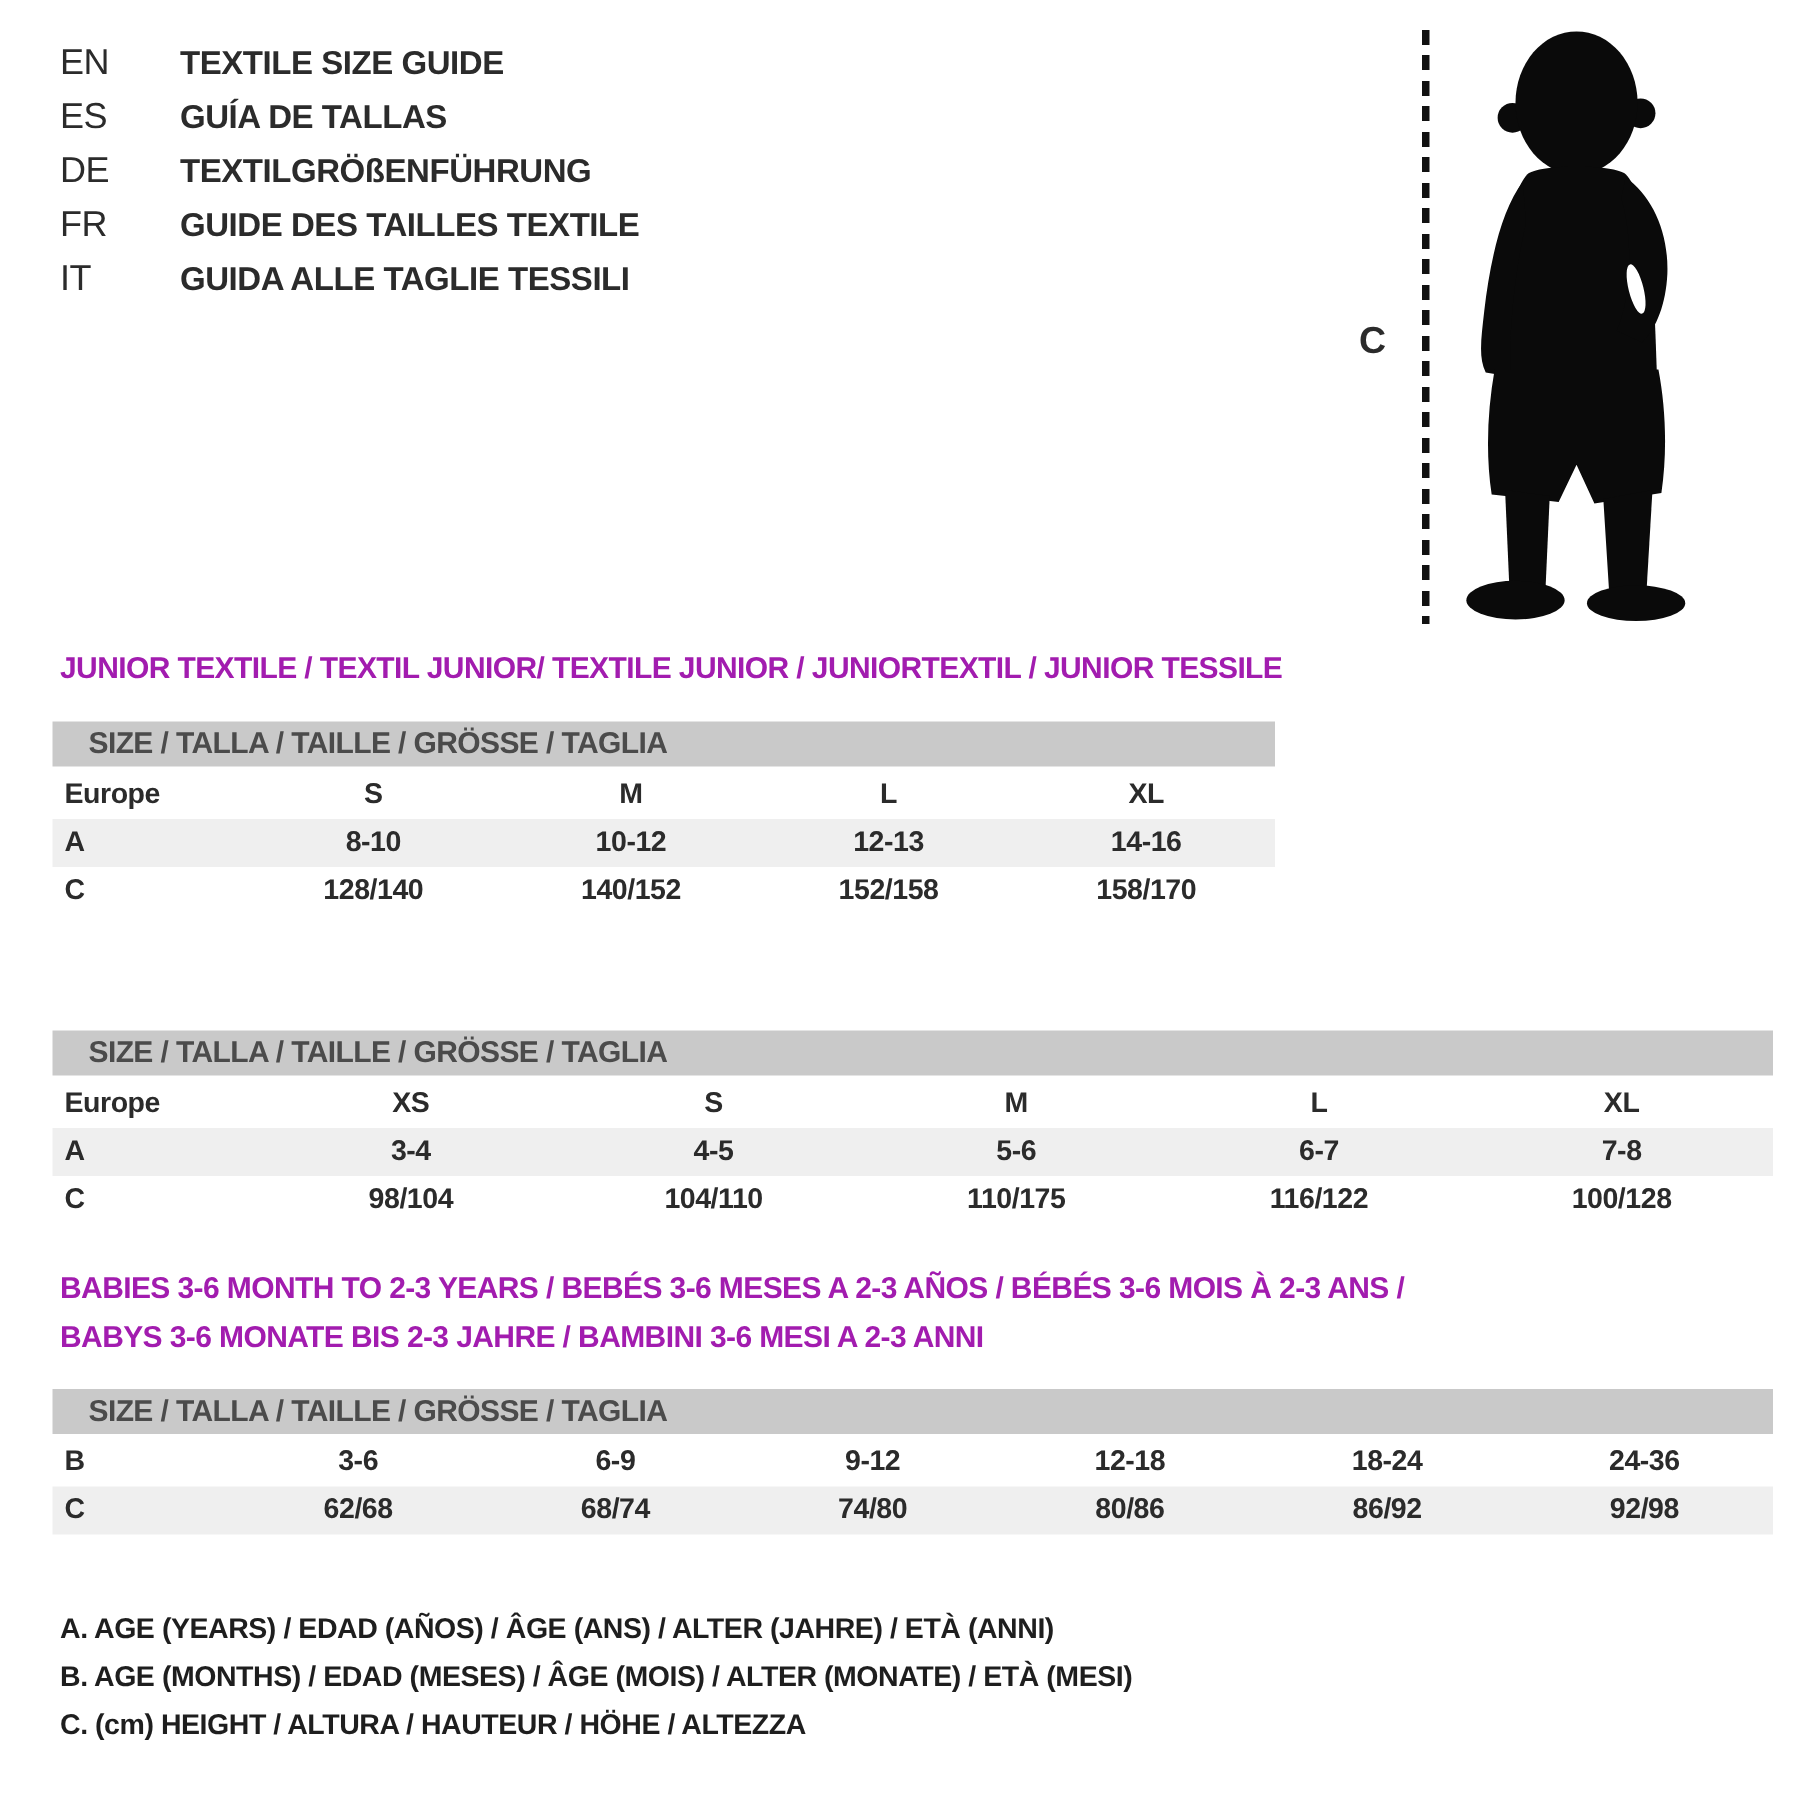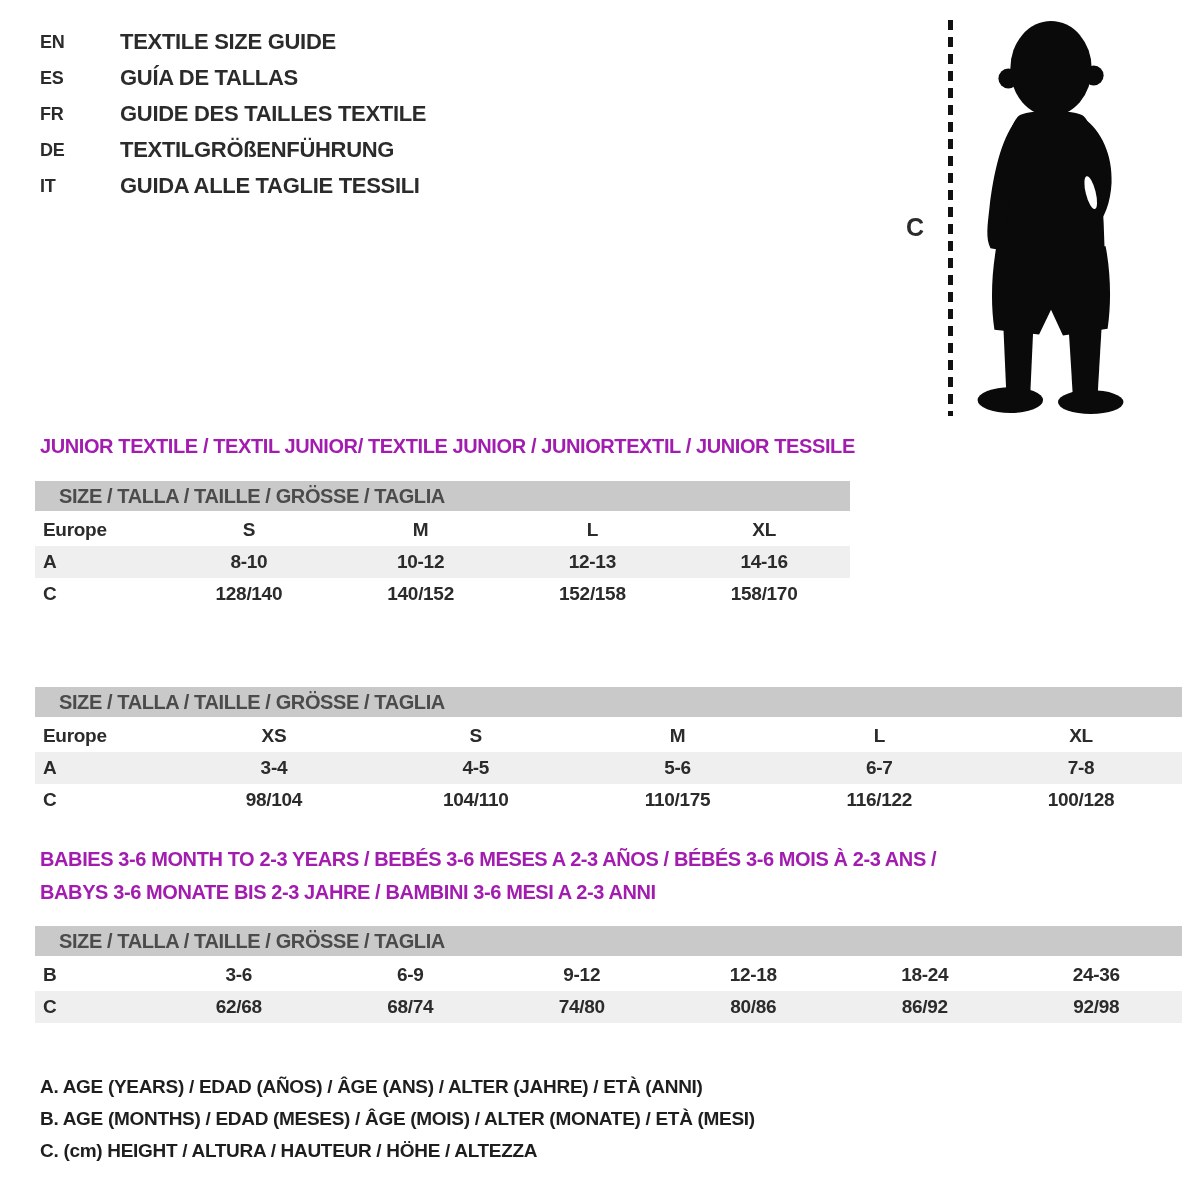--- a/index.html
+++ b/index.html
@@ -5,21 +5,21 @@
   html,body { margin:0; padding:0; }
   body { background:#ffffff; font-family:"Liberation Sans","DejaVu Sans",sans-serif; }
   .page {
     position:relative; width:1200px; height:1200px; background:#ffffff;
     overflow:hidden; color:#2b2b2b;
   }
 
   
   .languages { position:absolute; left:40px; top:24px; }
   .lang-row { display:flex; height:36px; align-items:center; }
-  .lang-code { width:80px; font-size:18px; font-weight:bold; letter-spacing:-0.3px; }
+  .lang-code { width:80px; font-size:24px; font-weight:normal; letter-spacing:-0.3px; }
   .lang-label { font-size:22px; font-weight:bold; letter-spacing:-0.3px; }
 
   
   .measure-label { position:absolute; left:906px; top:213px; font-size:25px; font-weight:bold; }
   .dash-line {
     position:absolute; left:948px; top:20px; width:5px; height:396px;
     background:repeating-linear-gradient(to bottom, #111 0px, #111 10px, transparent 10px, transparent 17px);
   }
   .toddler-svg { position:absolute; left:963px; top:14px; width:182px; height:402px; }
 
@@ -64,26 +64,26 @@
   <div class="languages">
     <div class="lang-row">
       <span class="lang-code">EN</span>
       <span class="lang-label">TEXTILE SIZE GUIDE</span>
     </div>
     <div class="lang-row">
       <span class="lang-code">ES</span>
       <span class="lang-label">GUÍA DE TALLAS</span>
     </div>
     <div class="lang-row">
+      <span class="lang-code">DE</span>
+      <span class="lang-label">TEXTILGRÖßENFÜHRUNG</span>
+    </div>
+    <div class="lang-row">
       <span class="lang-code">FR</span>
       <span class="lang-label">GUIDE DES TAILLES TEXTILE</span>
-    </div>
-    <div class="lang-row">
-      <span class="lang-code">DE</span>
-      <span class="lang-label">TEXTILGRÖßENFÜHRUNG</span>
     </div>
     <div class="lang-row">
       <span class="lang-code">IT</span>
       <span class="lang-label">GUIDA ALLE TAGLIE TESSILI</span>
     </div>
   </div>
 
   <span class="measure-label">C</span>
   <div class="dash-line"></div>
   <svg class="toddler-svg" viewBox="0 0 182 405" xmlns="http://www.w3.org/2000/svg">

